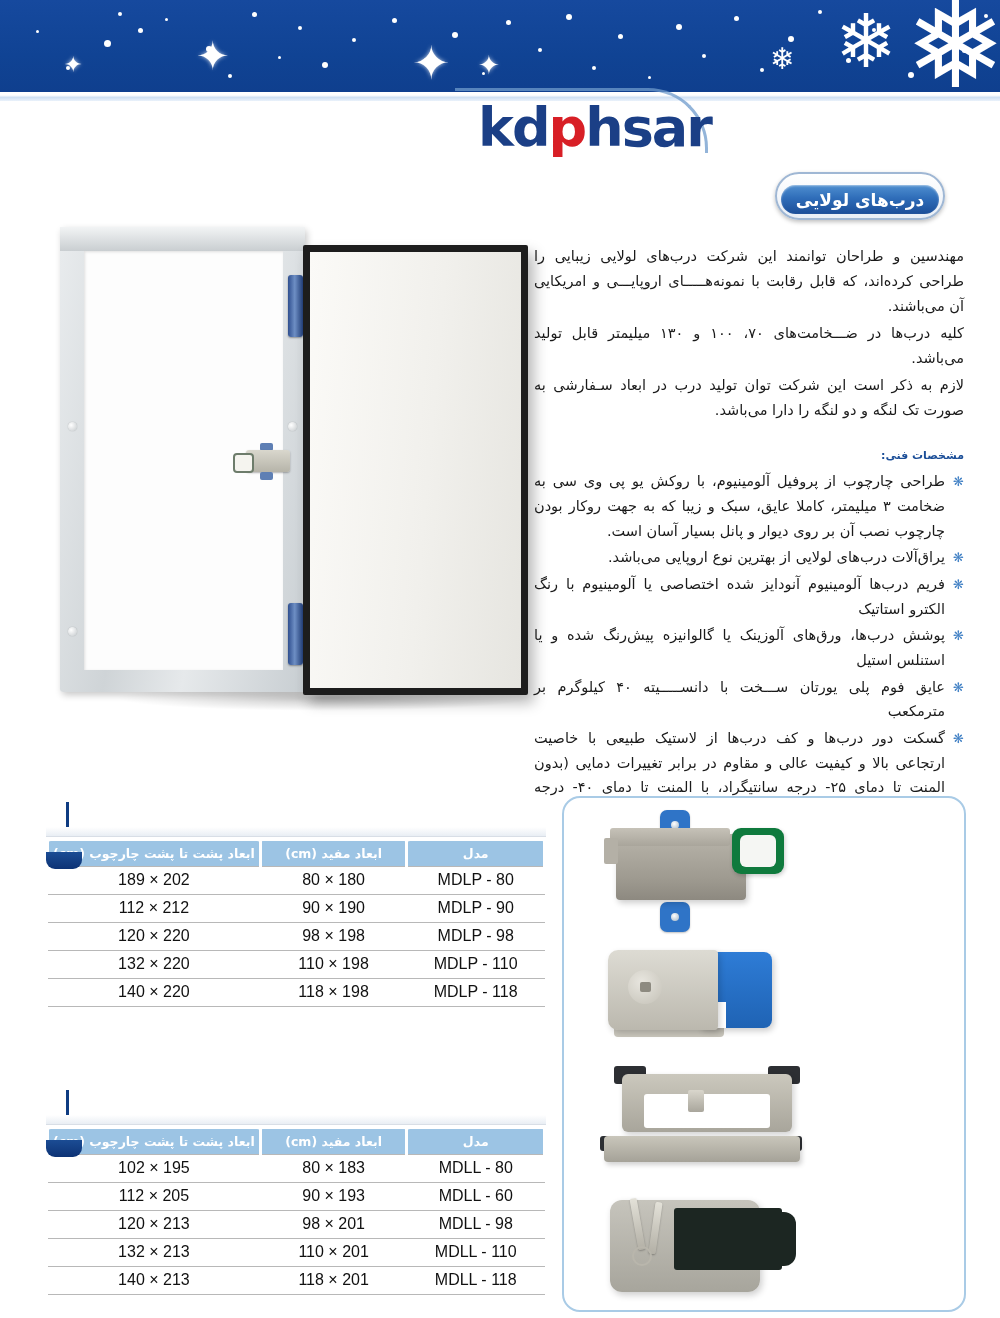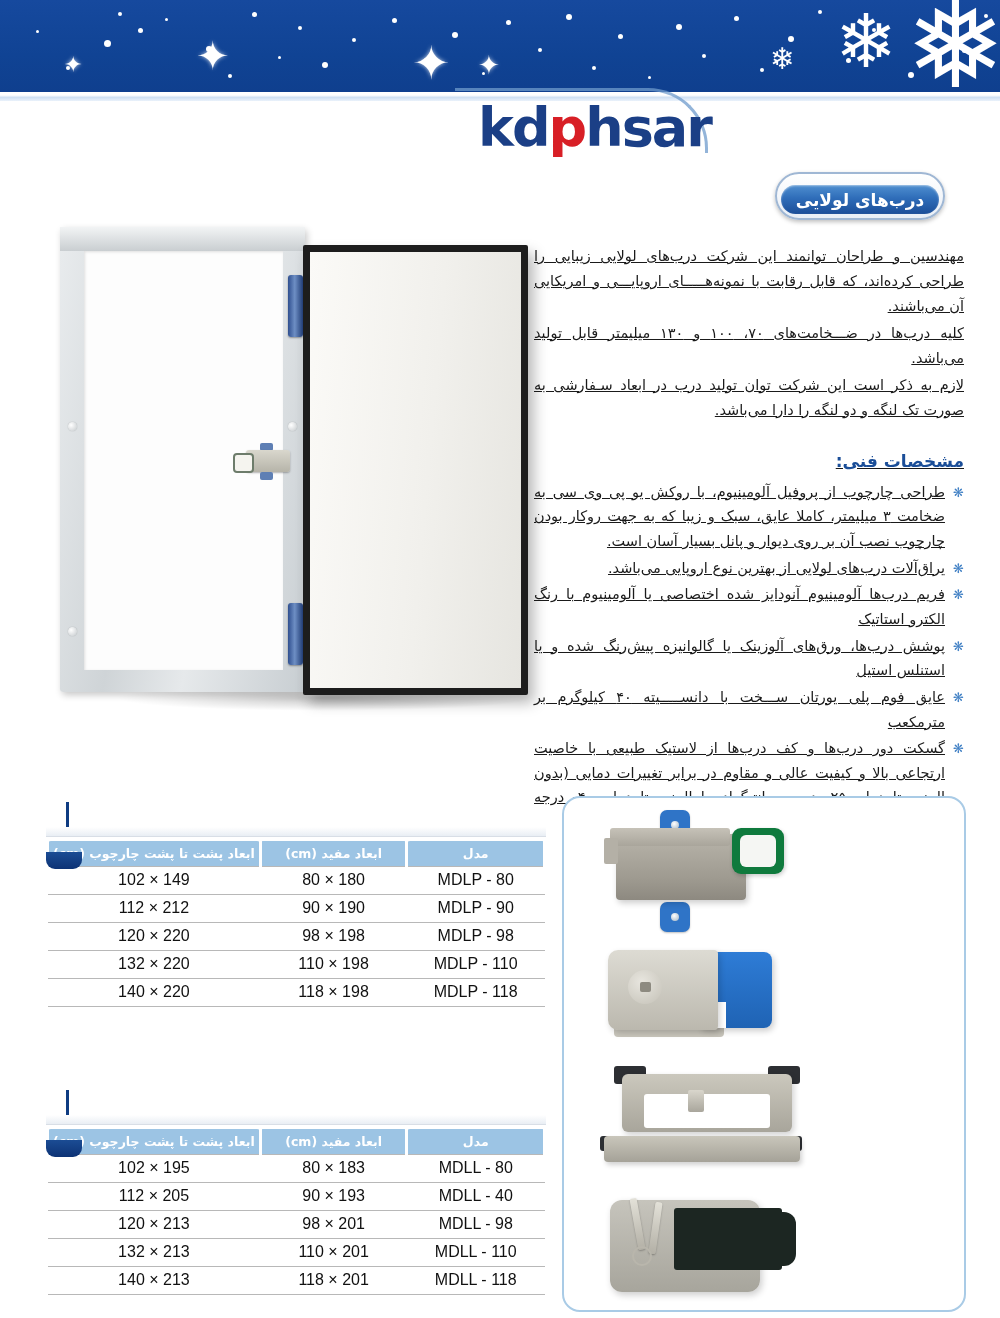--- a/index.html
+++ b/index.html
@@ -111,27 +111,26 @@
   .copy {
     position: absolute;
     right: 36px; top: 244px;
     width: 430px;
     direction: rtl;
     text-align: justify;
     text-align-last: right;
     color: #1a1a1a;
     font-size: 14.5px;
     line-height: 1.72;
-    text-decoration: underline;
   }
   .copy p { margin: 0 0 2px 0; }
   .spec-heading {
     color: #1b4e98;
     font-weight: bold;
-    font-size: 17px;
+    font-size: 11px;
     margin: 24px 0 4px 0;
     text-align: center;
   }
   .spec-list { margin: 0; padding: 0; list-style: none; direction: rtl; }
   .spec-list li {
     position: relative;
     padding-right: 19px;
     margin-bottom: 2px;
     text-align: justify;
     text-align-last: right;
@@ -591,21 +590,21 @@
         <tr>
           <th class="col-model">مدل</th>
           <th class="col-useful">ابعاد مفید (cm)</th>
           <th class="col-outer">ابعاد پشت تا پشت چارچوب (cm)</th>
         </tr>
       </thead>
       <tbody>
         <tr>
           <td>MDLP - 80</td>
           <td>80 × 180</td>
-          <td>102 × 149</td>
+          <td>189 × 202</td>
         </tr>
         <tr>
           <td>MDLP - 90</td>
           <td>90 × 190</td>
           <td>112 × 212</td>
         </tr>
         <tr>
           <td>MDLP - 98</td>
           <td>98 × 198</td>
           <td>120 × 220</td>
@@ -636,21 +635,21 @@
           <th class="col-outer">ابعاد پشت تا پشت چارچوب (cm)</th>
         </tr>
       </thead>
       <tbody>
         <tr>
           <td>MDLL - 80</td>
           <td>80 × 183</td>
           <td>102 × 195</td>
         </tr>
         <tr>
-          <td>MDLL - 40</td>
+          <td>MDLL - 60</td>
           <td>90 × 193</td>
           <td>112 × 205</td>
         </tr>
         <tr>
           <td>MDLL - 98</td>
           <td>98 × 201</td>
           <td>120 × 213</td>
         </tr>
         <tr>
           <td>MDLL - 110</td>

